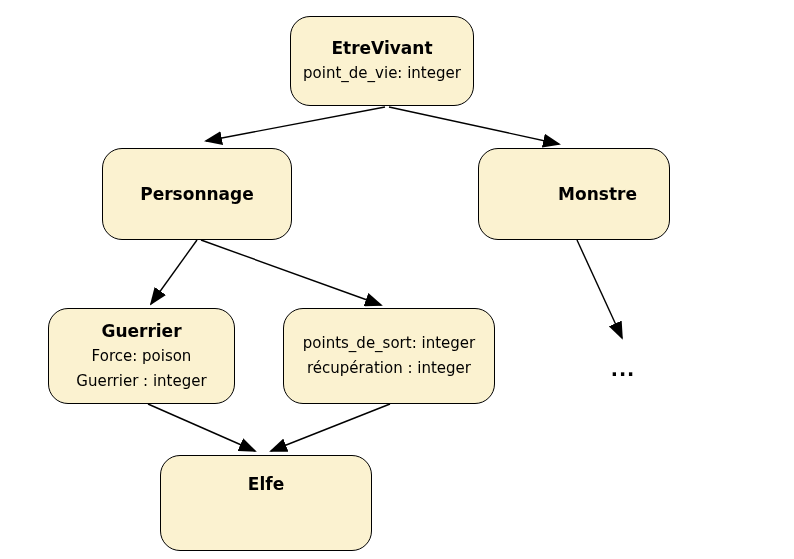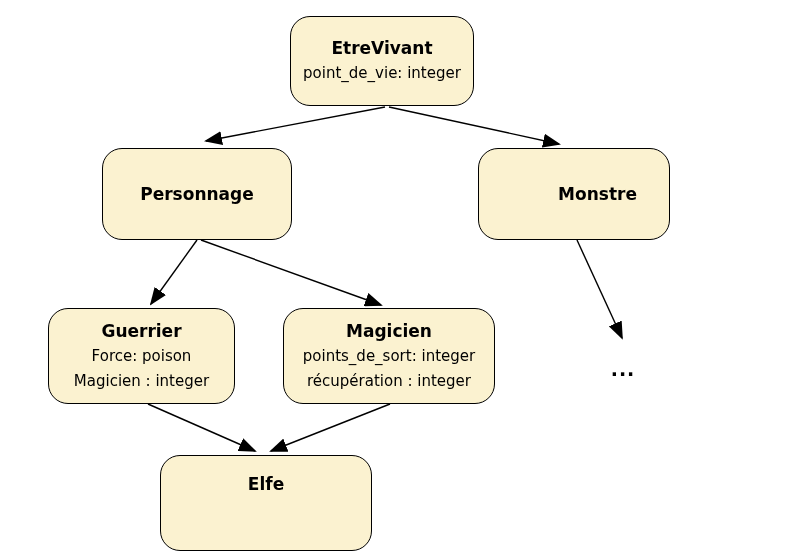--- a/index.html
+++ b/index.html
@@ -97,25 +97,24 @@
     <div class="title">Personnage</div>
   </div>
 
   <div class="node" id="node-monstre">
     <div class="title">Monstre</div>
   </div>
 
   <div class="node" id="node-guerrier">
     <div class="title">Guerrier</div>
     <div class="attr">Force: poison</div>
-    <div class="attr">Magicien : integer</div>
+    <div class="attr">Guerrier : integer</div>
   </div>
 
   <div class="node" id="node-magicien">
-    <div class="title">Magicien</div>
     <div class="attr">points_de_sort: integer</div>
     <div class="attr">récupération : integer</div>
   </div>
 
   <div class="node" id="node-elfe">
     <div class="title">Elfe</div>
   </div>
 
   <div id="ellipsis">...</div>
 

